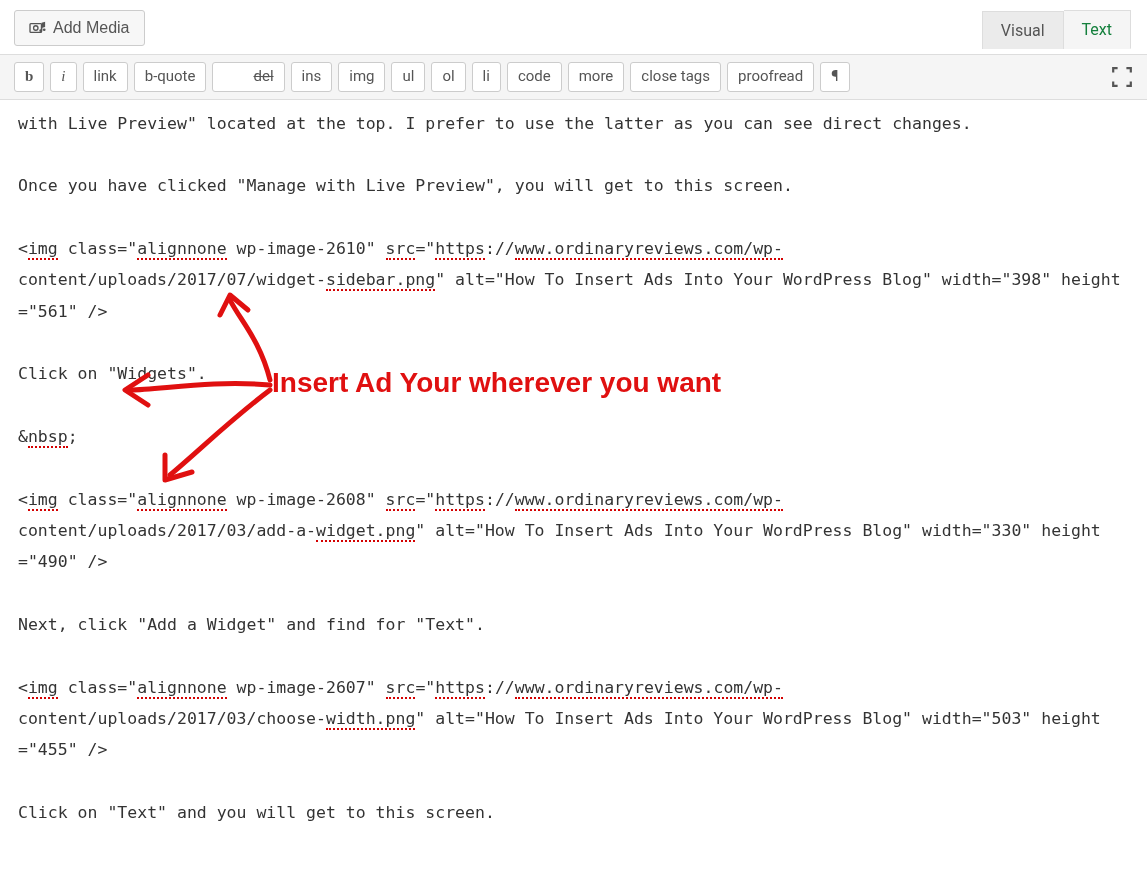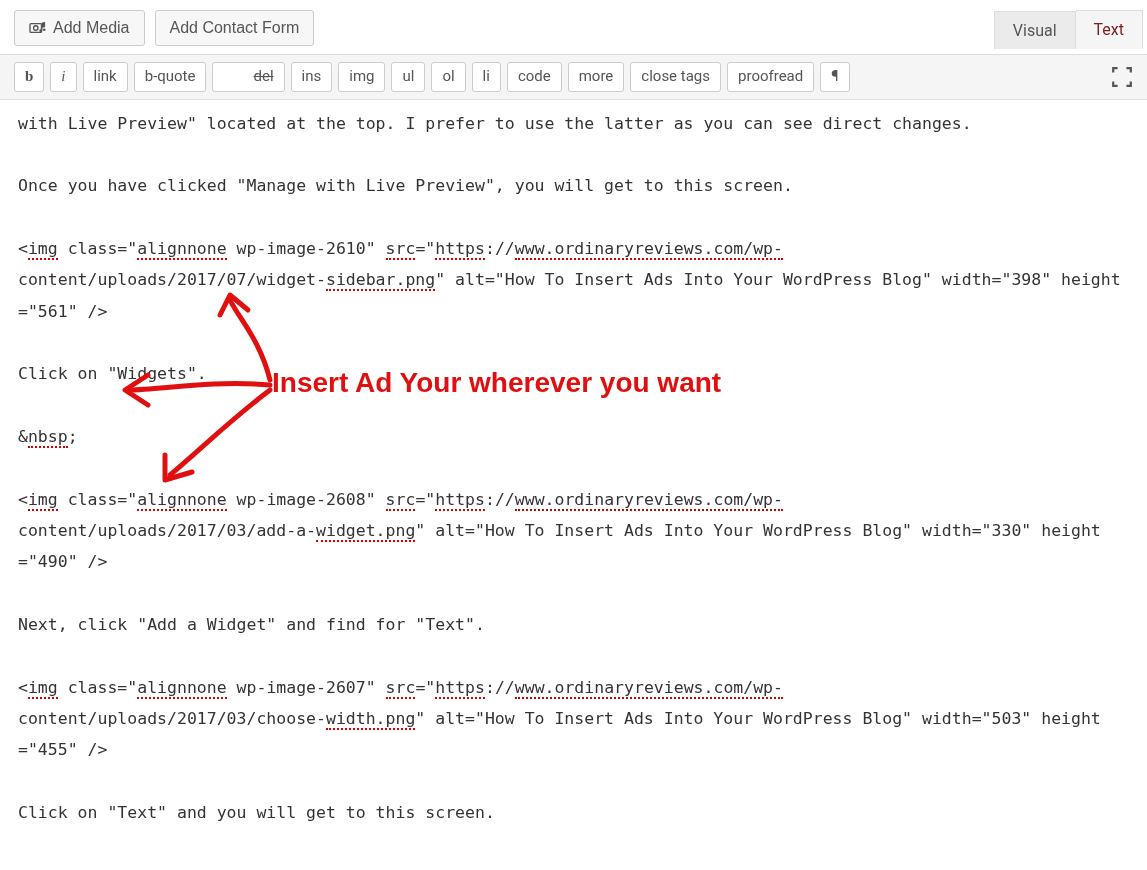--- a/index.html
+++ b/index.html
@@ -27,38 +27,38 @@
       border-radius: 3px;
       padding: 8px 14px;
       font-size: 16px;
       color: #555;
       cursor: pointer;
     }
     .camera-icon { display:inline-block; width:18px; height:16px; position:relative; }
     .camera-icon svg { width:18px; height:16px; }
     .tabs-right {
       position: absolute;
-      right: 4px;
+      right: 16px;
       top: 10px;
       display: flex;
       align-items: flex-end;
     }
     .tab {
       padding: 9px 18px;
       font-size: 16px;
       color: #555;
       background: #ebebeb;
       border: 1px solid #ddd;
       border-bottom: none;
       cursor: pointer;
     }
     .tab.active {
       background: #f5f5f5;
       border-bottom: 1px solid #f5f5f5;
-      color: #7f1d1d;
+      color: #15803d;
     }
     .tab + .tab { border-left: none; }
     .quicktags-bar {
       background: #f5f5f5;
       border-top: 1px solid #ddd;
       border-bottom: 1px solid #ddd;
       padding: 7px 14px;
       display: flex;
       align-items: center;
       gap: 6px;
@@ -133,23 +133,20 @@
       <svg viewBox="0 0 20 18" fill="none" stroke="#555" stroke-width="1.5">
         <rect x="1" y="4" width="13" height="10" rx="1"></rect>
         <circle cx="7.5" cy="9" r="2.5"></circle>
         <path d="M14 6 L14 12" stroke="#555"></path>
         <path d="M14 3 L18 2 L18 8 L14 9" fill="#555" stroke="none"></path>
         <circle cx="13" cy="12" r="1.5" fill="#555" stroke="none"></circle>
         <circle cx="17" cy="11" r="1.5" fill="#555" stroke="none"></circle>
       </svg>
     </span>
     <span>Add Media</span>
-  </button>
-  <button class="btn-large">
-    <span>Add Contact Form</span>
   </button>
   <div class="tabs-right">
     <div class="tab">Visual</div>
     <div class="tab active">Text</div>
   </div>
 </div>
 
 <div class="quicktags-bar">
   <button class="qt-btn bold">b</button>
   <button class="qt-btn italic">i</button>

